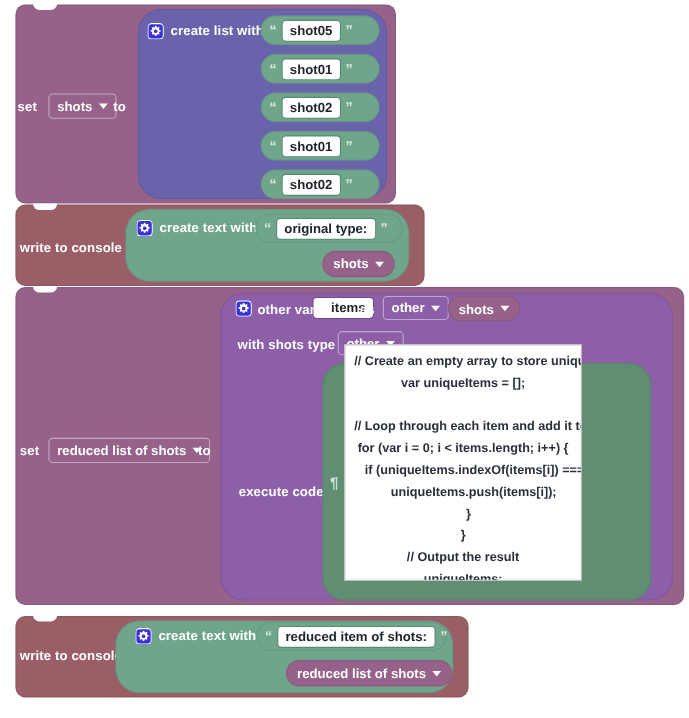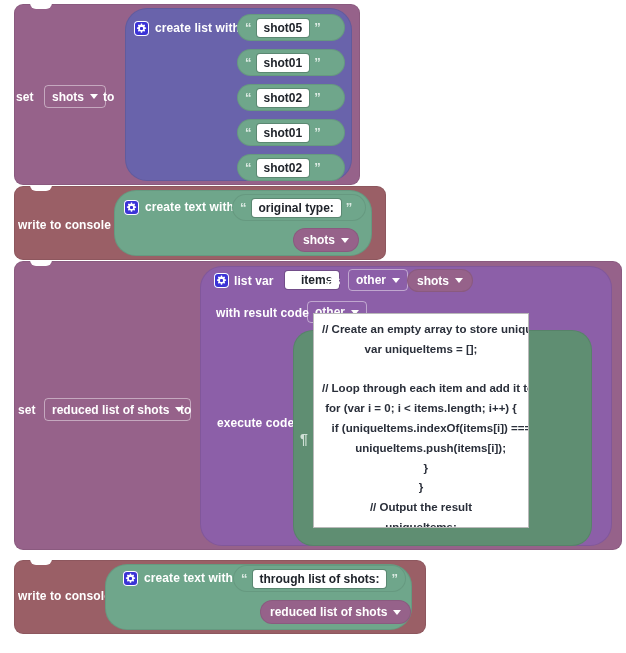--- a/index.html
+++ b/index.html
@@ -173,39 +173,39 @@
   </div>
   <div class="lbl" style="left:180px;top:403px;">to</div>
 
   <div class="roundbox exec-blk" style="left:200px;top:266px;width:412px;height:280px;"></div>
   <div class="gear" style="left:214px;top:273px;">
     <svg width="11" height="11" viewBox="0 0 24 24" aria-hidden="true">
       <path fill="#ffffff" d="M12 8.5A3.5 3.5 0 1 0 12 15.5A3.5 3.5 0 1 0 12 8.5M10.6 1h2.8l.45 2.6c.6.2 1.17.46 1.7.8l2.3-1.3 2 2-1.3 2.3c.34.53.6 1.1.8 1.7L22 9.6v2.8l-2.6.45c-.2.6-.46 1.17-.8 1.7l1.3 2.3-2 2-2.3-1.3c-.53.34-1.1.6-1.7.8L13.4 21h-2.8l-.45-2.6c-.6-.2-1.17-.46-1.7-.8l-2.3 1.3-2-2 1.3-2.3c-.34-.53-.6-1.1-.8-1.7L2 12.4V9.6l2.6-.45c.2-.6.46-1.17.8-1.7L4.1 5.15l2-2 2.3 1.3c.53-.34 1.1-.6 1.7-.8z"></path>
       <circle cx="12" cy="12" r="3.2" fill="#3b33d6"></circle>
     </svg>
   </div>
-  <div class="lbl" style="left:234px;top:274px;">list var</div>
+  <div class="lbl" style="left:234px;top:274px;">other var</div>
   <div class="txtfield" style="position:absolute;left:285px;top:271px;padding-left:16px;">items</div>
   <div class="lbl" style="left:327px;top:274px;">as</div>
   <div class="ddbox" style="left:348px;top:269px;height:22px;">
     <span>other</span>
     <span class="caret"></span>
   </div>
   <div class="pill pill-var" style="left:407px;top:269px;height:23px;">
     <span>shots</span>
     <span class="caret"></span>
   </div>
 
-  <div class="lbl" style="left:216px;top:306px;">with result code</div>
+  <div class="lbl" style="left:216px;top:306px;">with shots type</div>
   <div class="ddbox" style="left:307px;top:301px;height:22px;">
     <span>other</span>
     <span class="caret"></span>
   </div>
 
-  <div class="lbl" style="left:217px;top:416px;">execute code</div>
+  <div class="lbl" style="left:217px;top:440px;">execute code</div>
 
   <div class="roundbox code-blk" style="left:293px;top:330px;width:299px;height:216px;border-radius:20px;"></div>
   <div class="pilcrow" style="left:300px;top:431px;">¶</div>
   <div class="codearea" style="left:313px;top:313px;width:216px;height:215px;text-align:center;">// Create an empty array to store unique items
 var uniqueItems = [];
 
 // Loop through each item and add it to unique...
 for (var i = 0; i &lt; items.length; i++) {
    if (uniqueItems.indexOf(items[i]) === -1) {
       uniqueItems.push(items[i]);
@@ -222,21 +222,21 @@
   <div class="roundbox text-blk" style="left:105px;top:564px;width:307px;height:66px;"></div>
   <div class="gear" style="left:123px;top:571px;">
     <svg width="11" height="11" viewBox="0 0 24 24" aria-hidden="true">
       <path fill="#ffffff" d="M12 8.5A3.5 3.5 0 1 0 12 15.5A3.5 3.5 0 1 0 12 8.5M10.6 1h2.8l.45 2.6c.6.2 1.17.46 1.7.8l2.3-1.3 2 2-1.3 2.3c.34.53.6 1.1.8 1.7L22 9.6v2.8l-2.6.45c-.2.6-.46 1.17-.8 1.7l1.3 2.3-2 2-2.3-1.3c-.53.34-1.1.6-1.7.8L13.4 21h-2.8l-.45-2.6c-.6-.2-1.17-.46-1.7-.8l-2.3 1.3-2-2 1.3-2.3c-.34-.53-.6-1.1-.8-1.7L2 12.4V9.6l2.6-.45c.2-.6.46-1.17.8-1.7L4.1 5.15l2-2 2.3 1.3c.53-.34 1.1-.6 1.7-.8z"></path>
       <circle cx="12" cy="12" r="3.2" fill="#3b33d6"></circle>
     </svg>
   </div>
   <div class="lbl" style="left:144px;top:571px;">create text with</div>
   <div class="pill pill-txt" style="left:233px;top:565px;width:173px;height:27px;">
     <span class="quote">“</span>
-    <span class="txtfield">through list of shots:</span>
+    <span class="txtfield">reduced item of shots:</span>
     <span class="quote">”</span>
   </div>
   <div class="pill pill-var" style="left:260px;top:600px;height:24px;">
     <span>reduced list of shots</span>
     <span class="caret"></span>
   </div>
 
 </div>
 
 </body></html>

